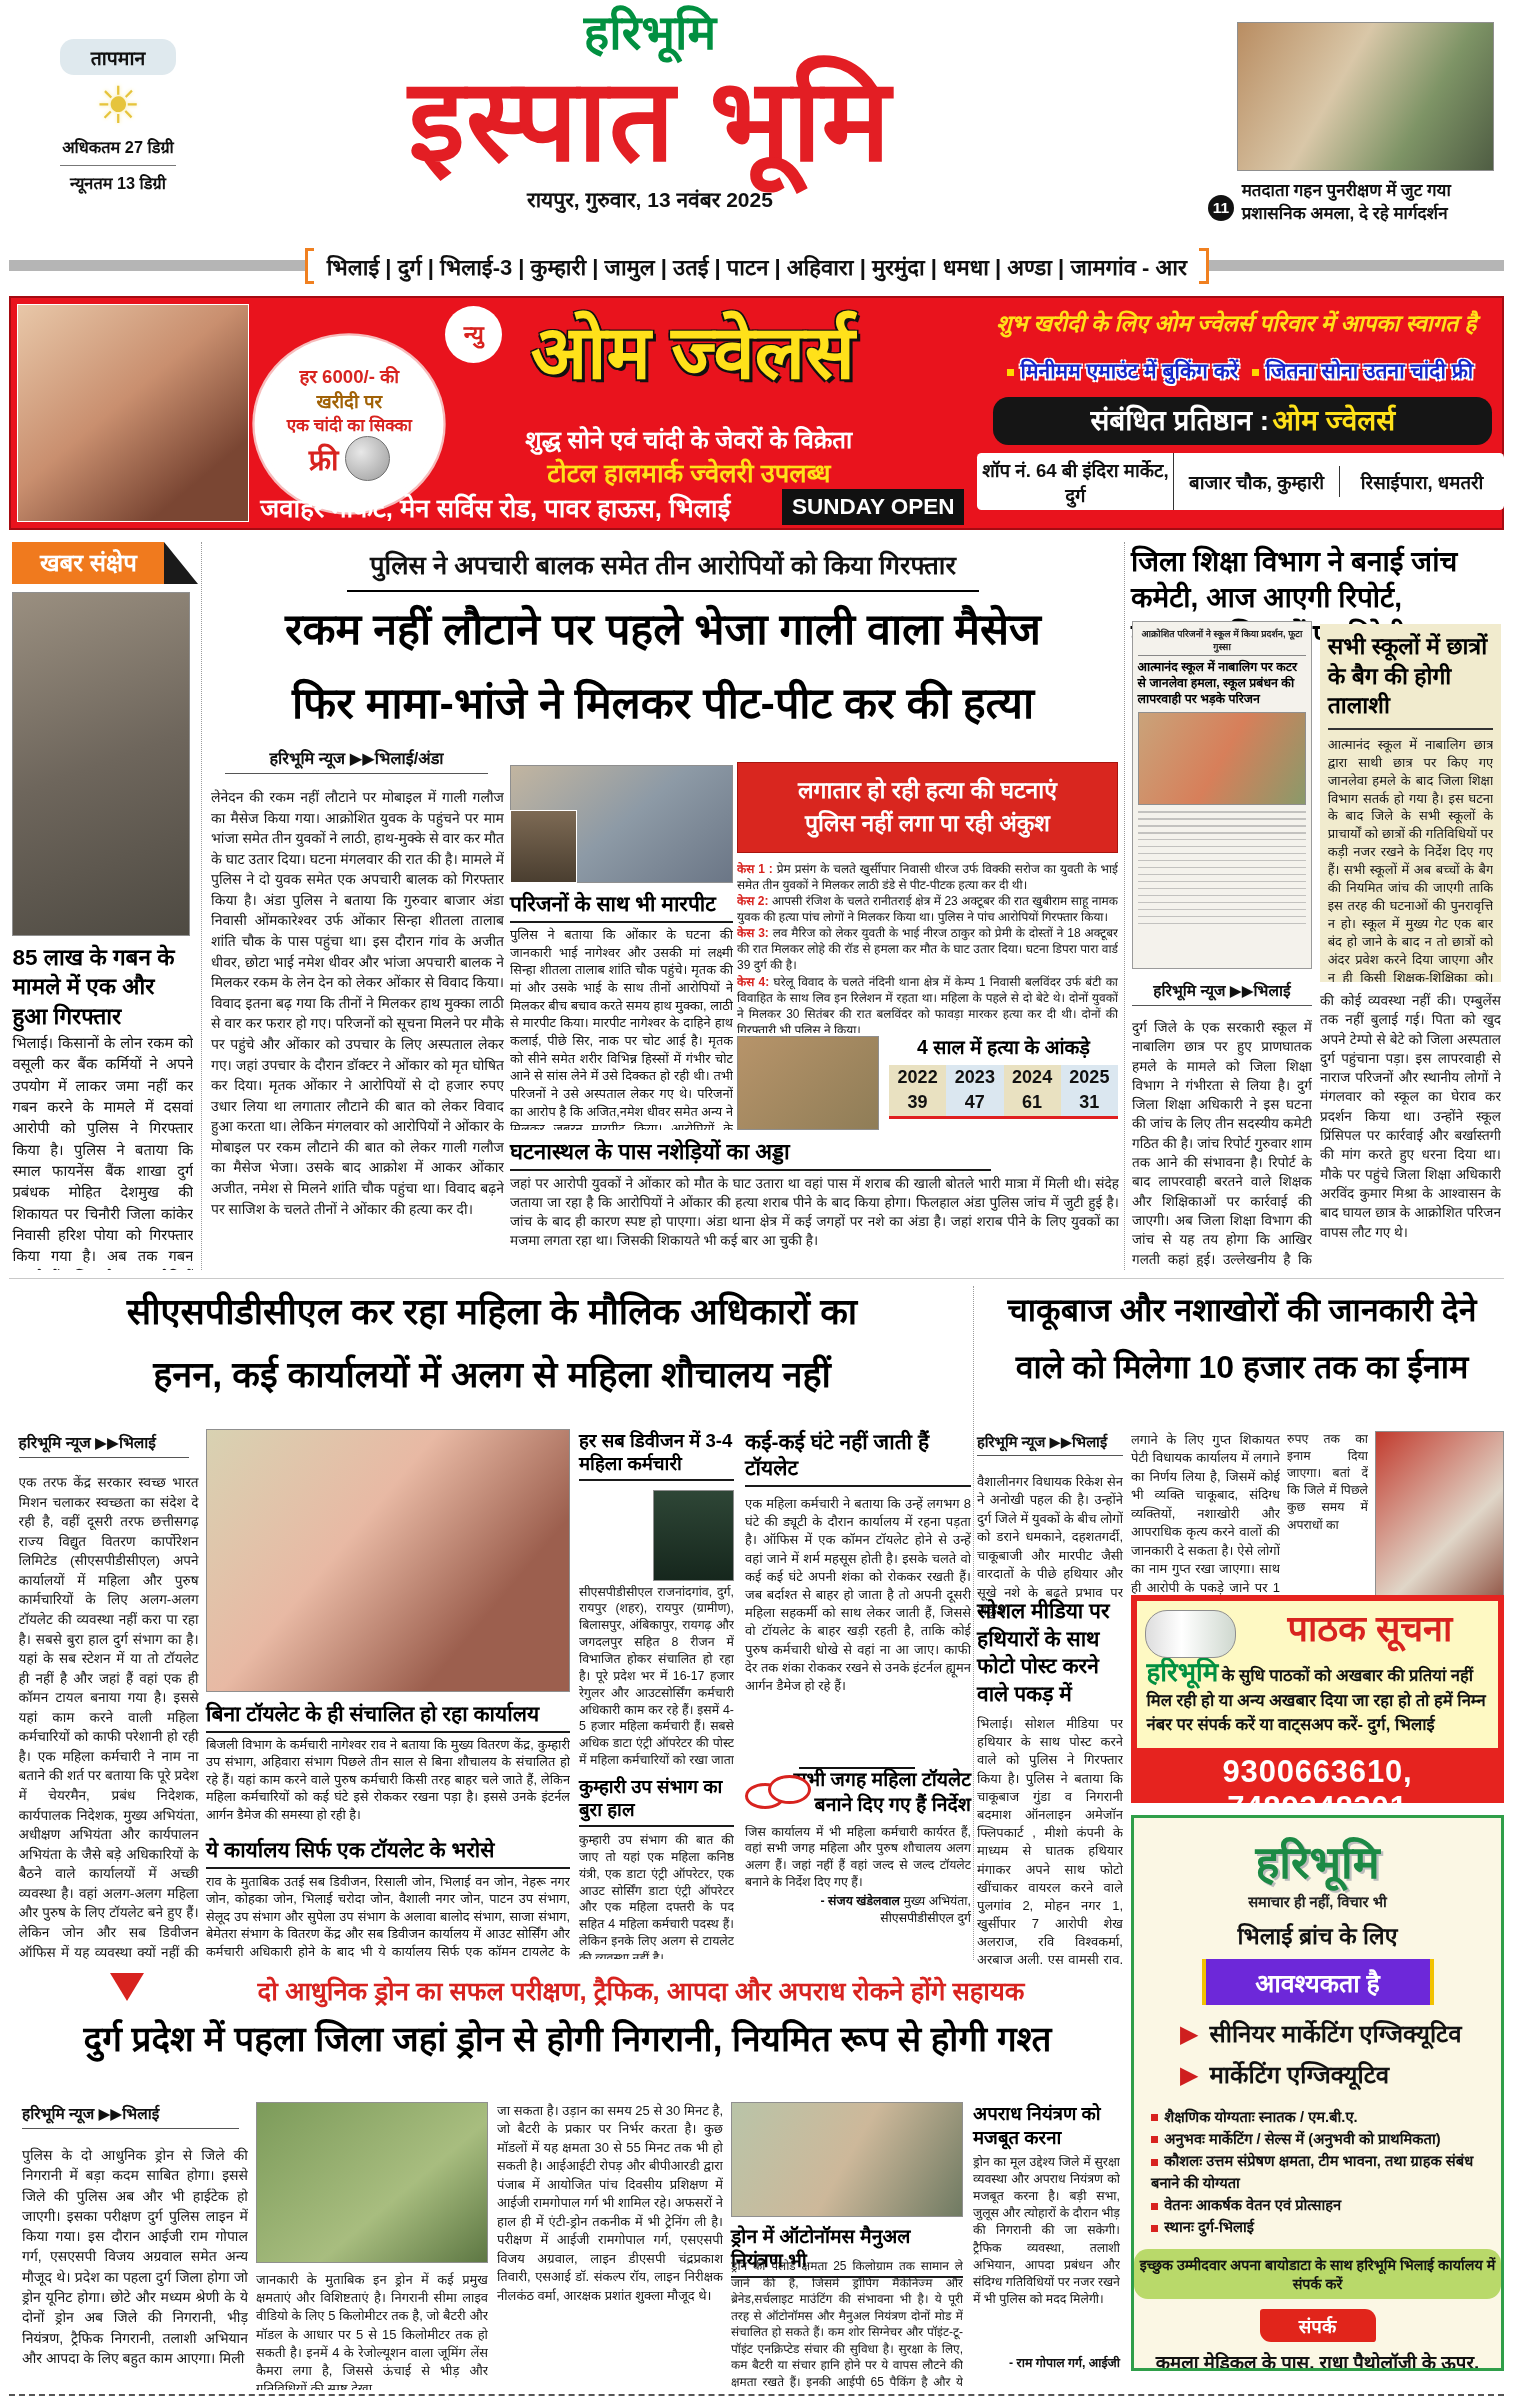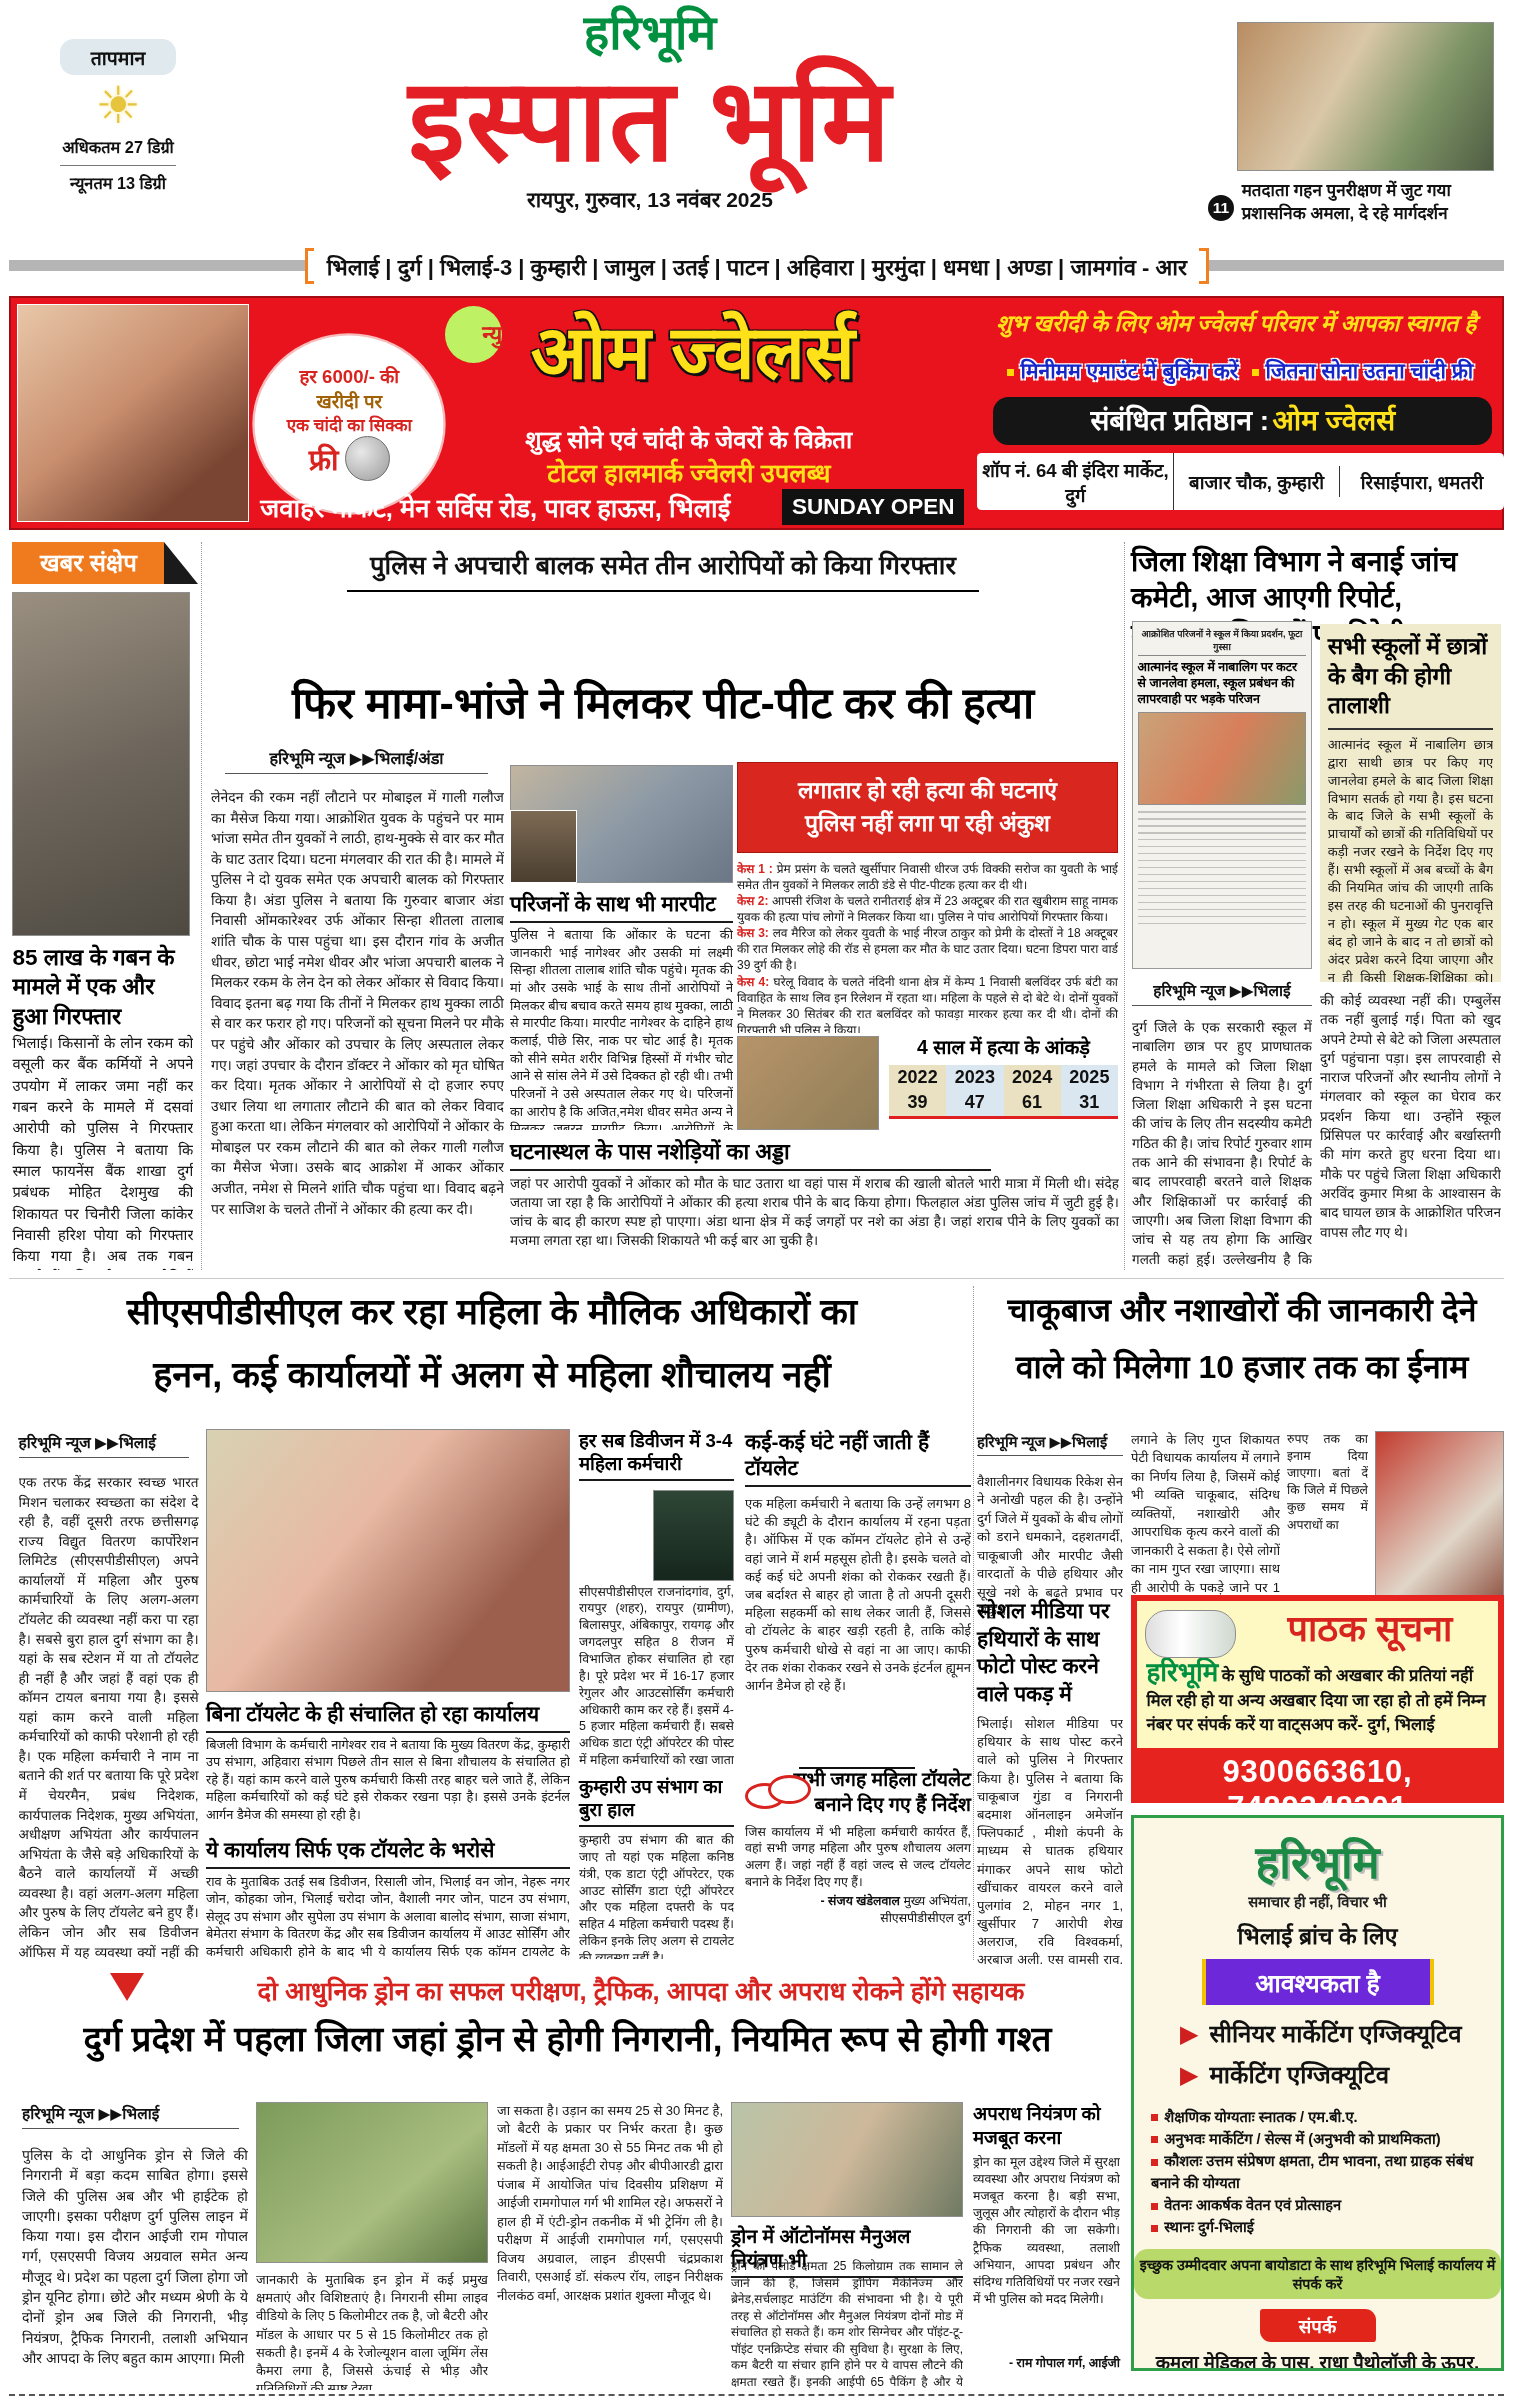--- a/index.html
+++ b/index.html
@@ -58,21 +58,21 @@
     <div class="abs" style="left:249px;top:43px;width:178px;height:166px;background:#fff;border-radius:50%;box-shadow:0 0 0 5.4px #fff,0 0 0 7.7px #f6bcbc;text-align:center;padding-top:22px;">
       <div style="color:#d8231f;font-weight:bold;font-size:18.6px;">हर 6000/- की</div>
       <div style="color:#a16207;font-weight:bold;font-size:18.6px;">खरीदी पर</div>
       <div style="color:#d8231f;font-weight:bold;font-size:17px;">एक चांदी का सिक्का</div>
       <div style="display:flex;justify-content:center;gap:6.2px;align-items:center;">
         <span style="color:#d8231f;font-weight:bold;font-size:29px;">फ्री</span>
         <span style="display:inline-block;width:45px;height:45px;border-radius:50%;background:radial-gradient(circle at 35% 35%,#e8e8e8,#9a9a9a);border:1.5px solid #6f6f6f;"></span>
       </div>
     </div>
 
-    <div class="abs" style="left:434px;top:7.7px;width:57px;height:57px;background:#bef264;border-radius:50%;color:#d8231f;font-weight:bold;font-size:23px;text-align:right;line-height:57px;">न्यु</div>
+    <div class="abs" style="left:434px;top:7.7px;width:57px;height:57px;background:#ffffff;border-radius:50%;color:#d8231f;font-weight:bold;font-size:23px;text-align:center;line-height:57px;">न्यु</div>
     <div class="abs" style="left:457px;top:11px;width:449px;text-align:center;color:#ffe11a;font-weight:bold;font-size:74px;line-height:1.2;text-shadow:3.1px 3.1px 0 #111,-1.5px -1.5px 0 #111,1.5px -1.5px 0 #111,-1.5px 1.5px 0 #111;">ओम ज्वेलर्स</div>
     <div class="abs center" style="left:445px;top:124px;width:465px;color:#fff;font-weight:bold;font-size:24px;">शुद्ध सोने एवं चांदी के जेवरों के विक्रेता</div>
     <div class="abs center" style="left:445px;top:157px;width:465px;color:#ffe11a;font-weight:bold;font-size:25.6px;">टोटल हालमार्क ज्वेलरी उपलब्ध</div>
     <div class="abs" style="left:249px;top:192px;width:511px;color:#fff;font-weight:bold;font-size:25.6px;">जवाहर मार्केट, मेन सर्विस रोड, पावर हाऊस, भिलाई</div>
     <div class="abs center" style="left:771px;top:191px;width:182px;height:36px;background:#111;color:#fff;font-weight:bold;font-size:22.5px;line-height:36px;">SUNDAY OPEN</div>
 
     <div class="abs center" style="left:960px;top:11px;width:530px;color:#ffe11a;font-weight:bold;font-style:italic;font-size:22.5px;line-height:1.3;">शुभ खरीदी के लिए ओम ज्वेलर्स परिवार में आपका स्वागत है</div>
     <div class="abs" style="left:964px;top:58px;width:530px;display:flex;gap:14px;justify-content:center;">
       <div style="color:#1626c9;font-weight:bold;font-size:21px;text-shadow:1.5px 1.5px 0 #fff,-1.5px -1.5px 0 #fff,1.5px -1.5px 0 #fff,-1.5px 1.5px 0 #fff;"><span class="bullet-sq" style="background:#ffd900;"></span><span>मिनीमम एमाउंट में बुकिंग करें</span></div>
       <div style="color:#1626c9;font-weight:bold;font-size:21px;text-shadow:1.5px 1.5px 0 #fff,-1.5px -1.5px 0 #fff,1.5px -1.5px 0 #fff,-1.5px 1.5px 0 #fff;"><span class="bullet-sq" style="background:#ffd900;"></span><span>जितना सोना उतना चांदी फ्री</span></div>
@@ -94,20 +94,21 @@
   </div>
   <div class="abs ph" style="left:12.4px;top:592px;width:178px;height:344px;background:linear-gradient(160deg,#9a8f80,#6e665c 50%,#4e4a42);"></div>
   <div class="abs" style="left:12.4px;top:943px;width:181px;font-weight:bold;font-size:22.5px;line-height:1.3;color:#000;">85 लाख के गबन के मामले में एक और हुआ गिरफ्तार</div>
   <div class="abs jtext" style="left:12.4px;top:1033px;width:181px;height:237px;font-size:14.7px;line-height:1.45;">भिलाई। किसानों के लोन रकम को वसूली कर बैंक कर्मियों ने अपने उपयोग में लाकर जमा नहीं कर गबन करने के मामले में दसवां आरोपी को पुलिस ने गिरफ्तार किया है। पुलिस ने बताया कि स्माल फायनेंस बैंक शाखा दुर्ग प्रबंधक मोहित देशमुख की शिकायत पर चिनौरी जिला कांकेर निवासी हरिश पोया को गिरफ्तार किया गया है। अब तक गबन मामले में पुलिस ने 10 आरोपियों को जेल भेज चुकी है। गौरतलब हो की ग्राम चन्द्रखुरी निवासी हिरन बाई साहू समेत अन्य 239 उपभोक्ताओं से बैंक का लोन वसूल कर उसे जमा न कर स्वयं के उपयोग में लाया। करीब आरोपियों ने 85 लाख रुपए का है। जब लोन को नोटिस किसानों के पास आया तो तब खुलासा हुआ।</div>
 
   <div class="vsep" style="left:201px;top:542px;height:728px;"></div>
 
   <div class="abs center" style="left:209px;top:547px;width:908px;">
     <span class="bold" style="display:inline-block;font-size:25.6px;color:#111;border-bottom:2.3px solid #000;padding:0 23px 7.7px;">पुलिस ने अपचारी बालक समेत तीन आरोपियों को किया गिरफ्तार</span>
   </div>
+  <div class="abs center bold" style="left:209px;top:598px;width:908px;font-size:43px;color:#000;">रकम नहीं लौटाने पर पहले भेजा गाली वाला मैसेज</div>
   <div class="abs center bold" style="left:209px;top:672px;width:908px;font-size:43px;color:#000;">फिर मामा-भांजे ने मिलकर पीट-पीट कर की हत्या</div>
 
   <div class="abs center byline" style="left:225px;top:747px;width:263px;font-size:16.3px;">हरिभूमि न्यूज ▶▶भिलाई/अंडा</div>
   <div class="abs jtext" style="left:211px;top:787px;width:293px;height:462px;font-size:14px;line-height:1.47;">लेनेदन की रकम नहीं लौटाने पर मोबाइल में गाली गलौज का मैसेज किया गया। आक्रोशित युवक के पहुंचने पर माम भांजा समेत तीन युवकों ने लाठी, हाथ-मुक्के से वार कर मौत के घाट उतार दिया। घटना मंगलवार की रात की है। मामले में पुलिस ने दो युवक समेत एक अपचारी बालक को गिरफ्तार किया है। अंडा पुलिस ने बताया कि गुरुवार बाजार अंडा निवासी ओंमकारेश्वर उर्फ ओंकार सिन्हा शीतला तालाब शांति चौक के पास पहुंचा था। इस दौरान गांव के अजीत धीवर, छोटा भाई नमेश धीवर और भांजा अपचारी बालक ने मिलकर रकम के लेन देन को लेकर ओंकार से विवाद किया। विवाद इतना बढ़ गया कि तीनों ने मिलकर हाथ मुक्का लाठी से वार कर फरार हो गए। परिजनों को सूचना मिलने पर मौके पर पहुंचे और ओंकार को उपचार के लिए अस्पताल लेकर गए। जहां उपचार के दौरान डॉक्टर ने ओंकार को मृत घोषित कर दिया। मृतक ओंकार ने आरोपियों से दो हजार रुपए उधार लिया था लगातार लौटाने की बात को लेकर विवाद हुआ करता था। लेकिन मंगलवार को आरोपियों ने ओंकार के मोबाइल पर रकम लौटाने की बात को लेकर गाली गलौज का मैसेज भेजा। उसके बाद आक्रोश में आकर ओंकार अजीत, नमेश से मिलने शांति चौक पहुंचा था। विवाद बढ़ने पर साजिश के चलते तीनों ने ओंकार की हत्या कर दी।</div>
 
   <div class="abs ph" style="left:510px;top:765px;width:223px;height:118px;background:linear-gradient(140deg,#c2b5a0,#8d9aa6 50%,#6b7686);"></div>
   <div class="abs ph" style="left:510px;top:810px;width:67px;height:73px;background:linear-gradient(#7d6a54,#4a3e30);border:1.5px solid #fff;"></div>
   <div class="abs subhead" style="left:510px;top:891px;width:223px;font-size:21px;">परिजनों के साथ भी मारपीट</div>
   <div class="abs jtext" style="left:510px;top:926px;width:223px;height:204px;font-size:12.8px;line-height:1.38;">पुलिस ने बताया कि ओंकार के घटना की जानकारी भाई नागेश्वर और उसकी मां लक्ष्मी सिन्हा शीतला तालाब शांति चौक पहुंचे। मृतक की मां और उसके भाई के साथ तीनों आरोपियों ने मिलकर बीच बचाव करते समय हाथ मुक्का, लाठी से मारपीट किया। मारपीट नागेश्वर के दाहिने हाथ कलाई, पीछे सिर, नाक पर चोट आई है। मृतक को सीने समेत शरीर विभिन्न हिस्सों में गंभीर चोट आने से सांस लेने में उसे दिक्कत हो रही थी। तभी परिजनों ने उसे अस्पताल लेकर गए थे। परिजनों का आरोप है कि अजित,नमेश धीवर समेत अन्य ने मिलकर जबरन मारपीट किया। आरोपियों के मारपीट से शरीर पर गंभीर चोट आई जिसके कारण ओंकार की मौत हो गई।</div>
 

